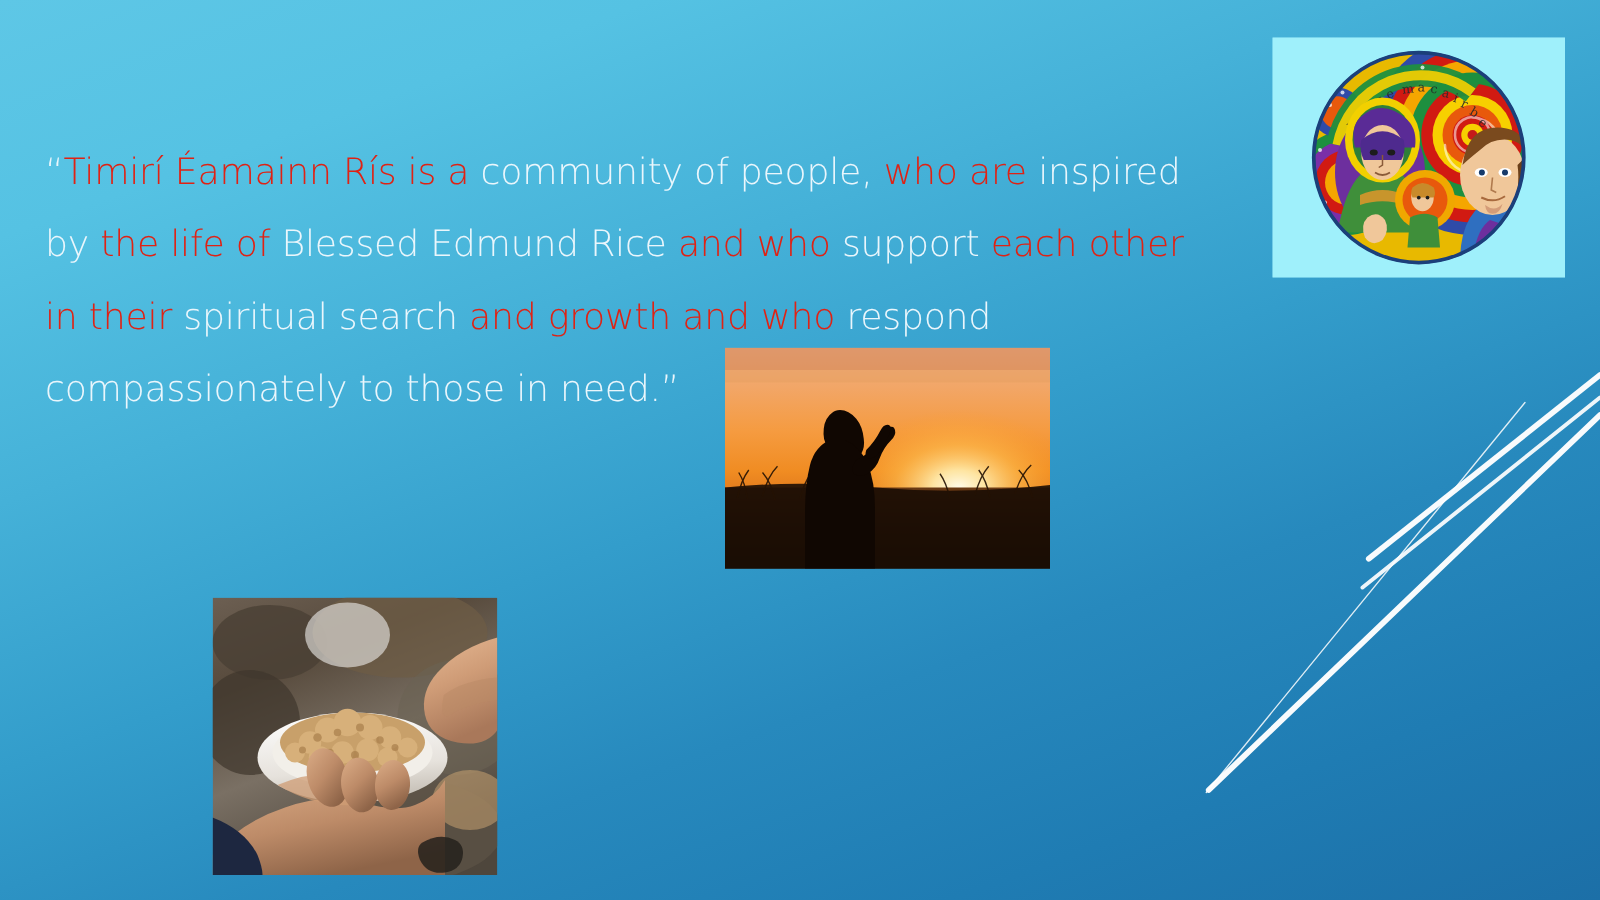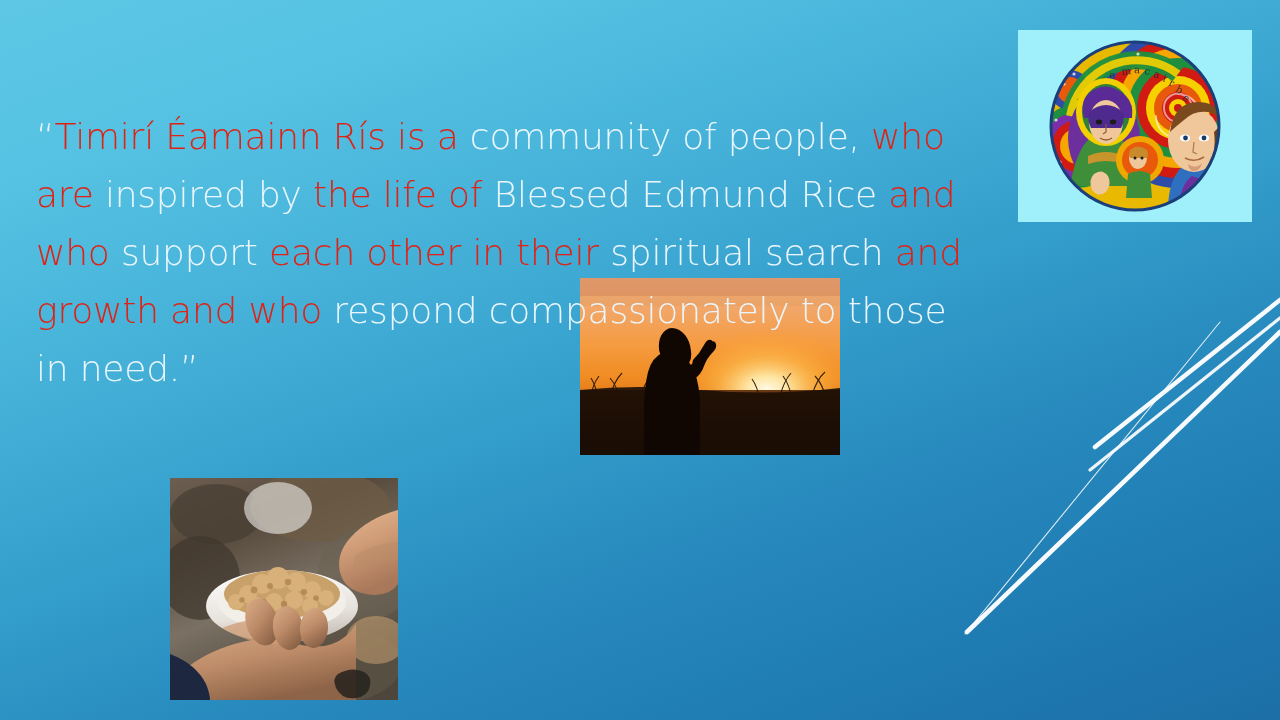--- a/index.html
+++ b/index.html
@@ -33,21 +33,21 @@
   }
 
   
   #quote-block {
     position: absolute;
     left: 36px;
     top: 108px;
     width: 930px;
     font-family: "DejaVu Sans", sans-serif;
     font-weight: 300;
-    font-size: 36px;
+    font-size: 29px;
     line-height: 58px;
     letter-spacing: -0.2px;
     color: #e9f5fb;
     z-index: 6;
     white-space: normal;
   }
   #quote-block .seg-red   { color: #e02214; }
   #quote-block .seg-white { color: #eaf6fc; }
   #quote-block .qmark     { color: #eaf6fc; }
 

